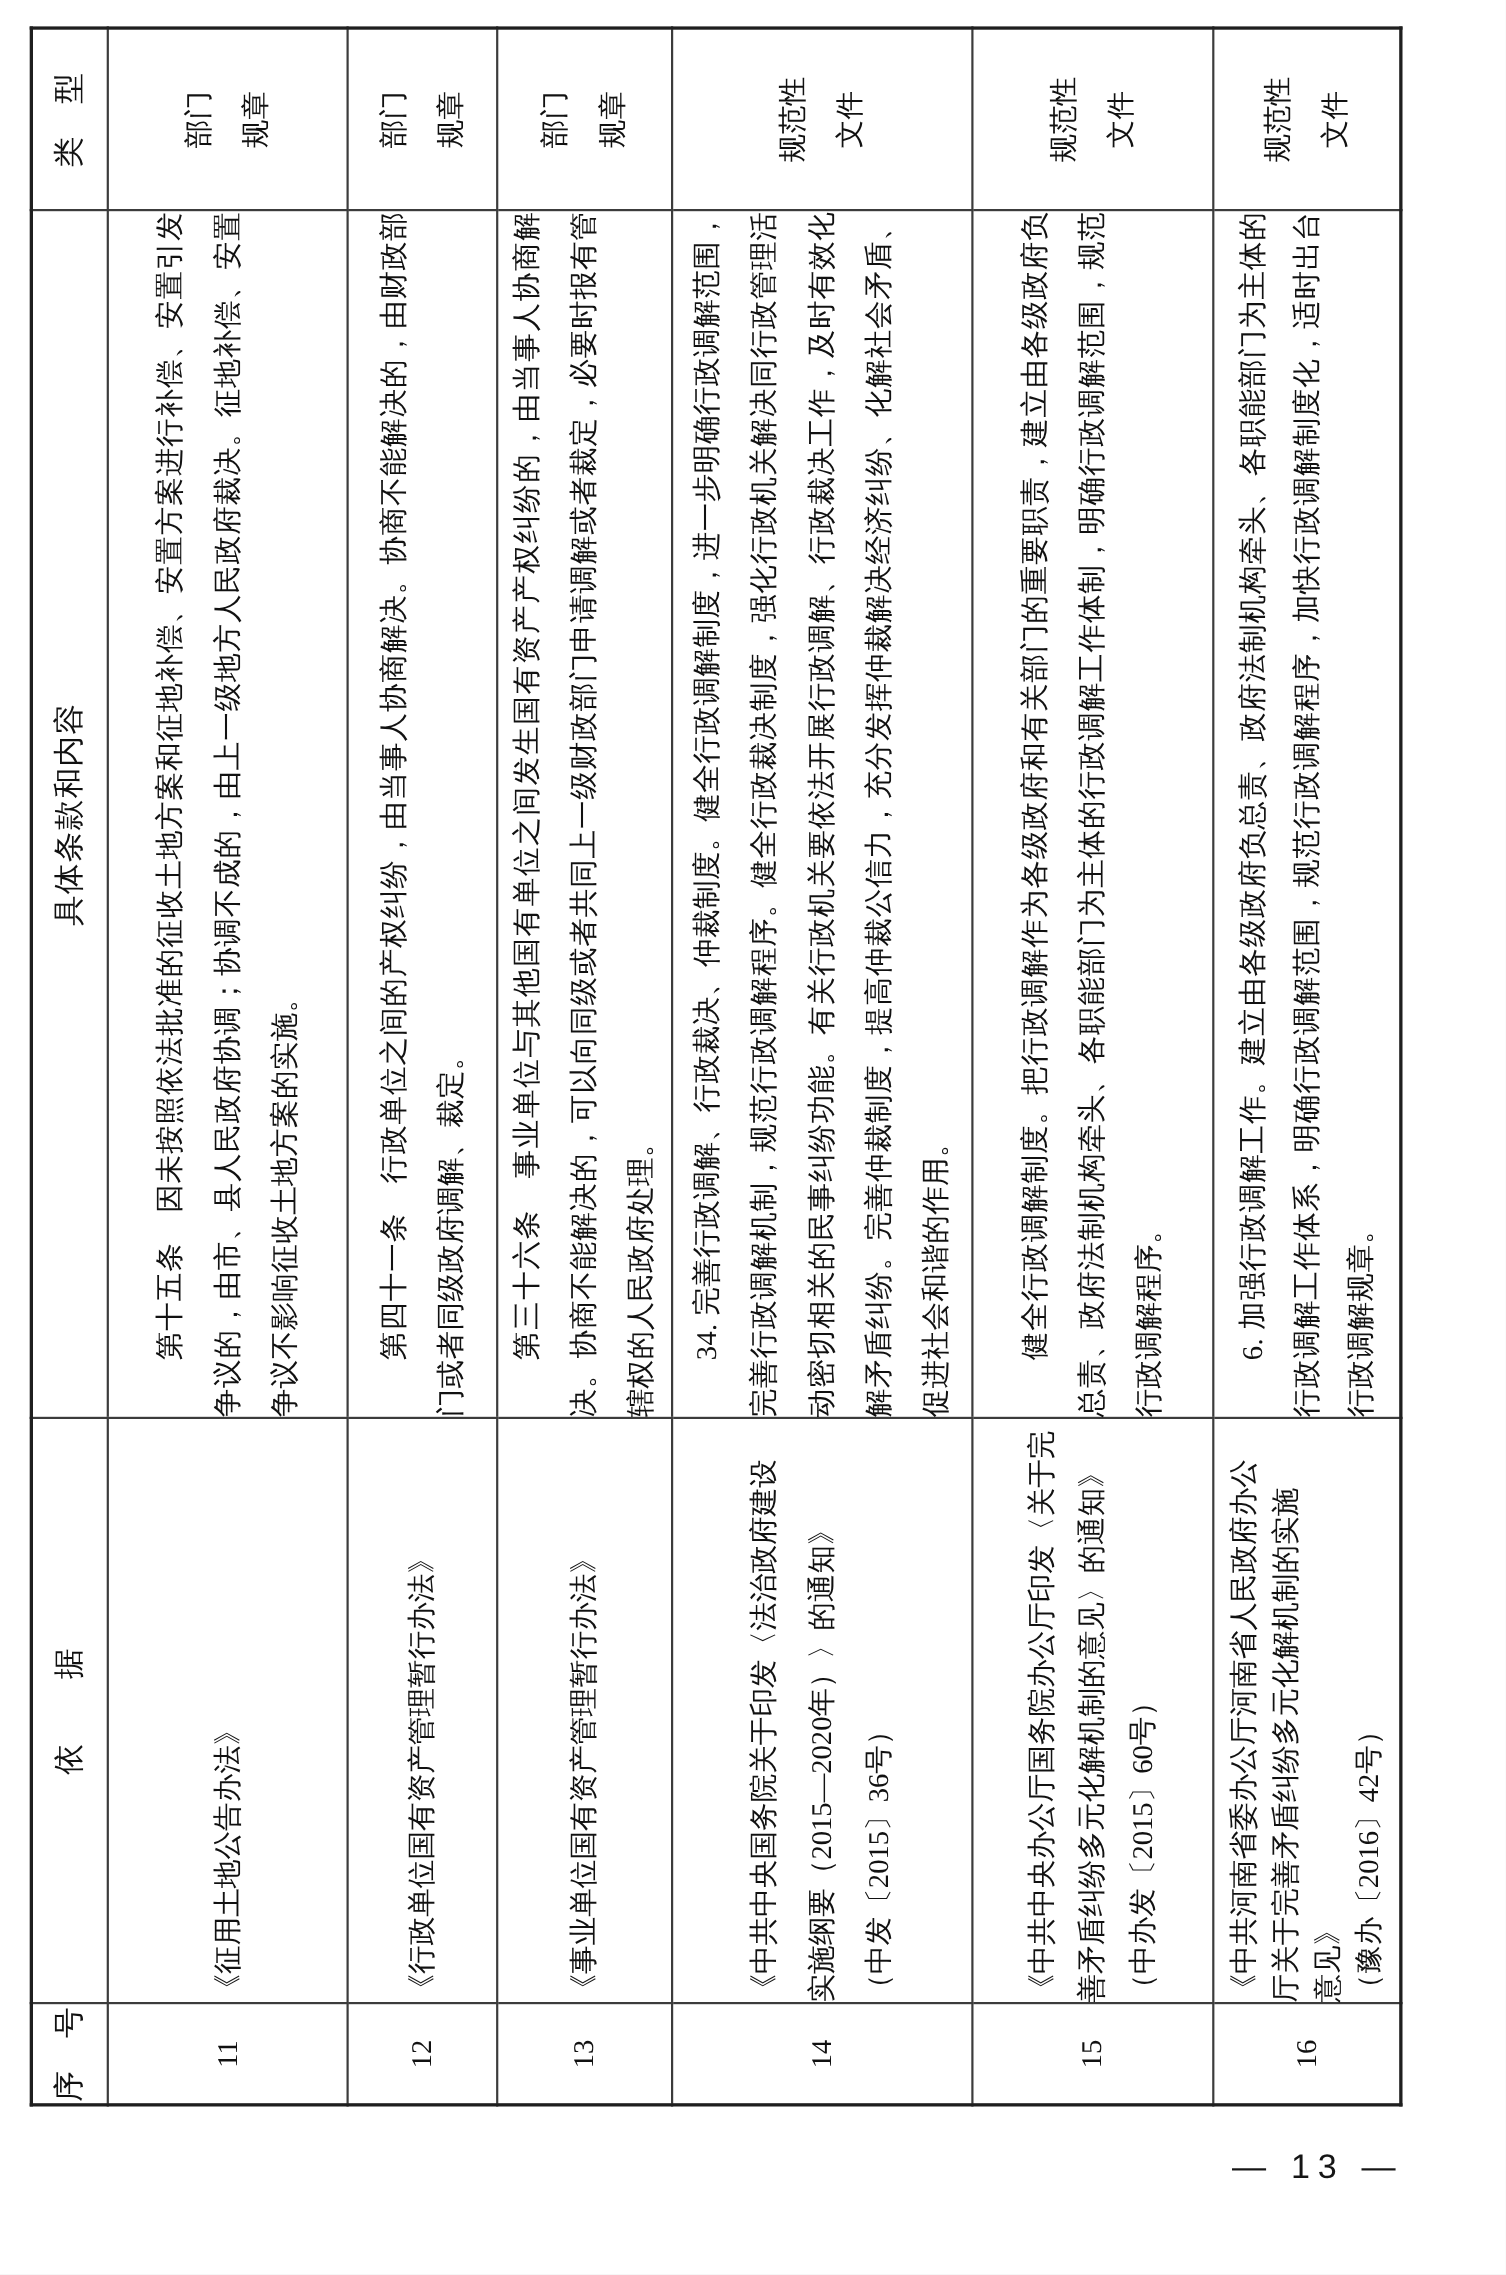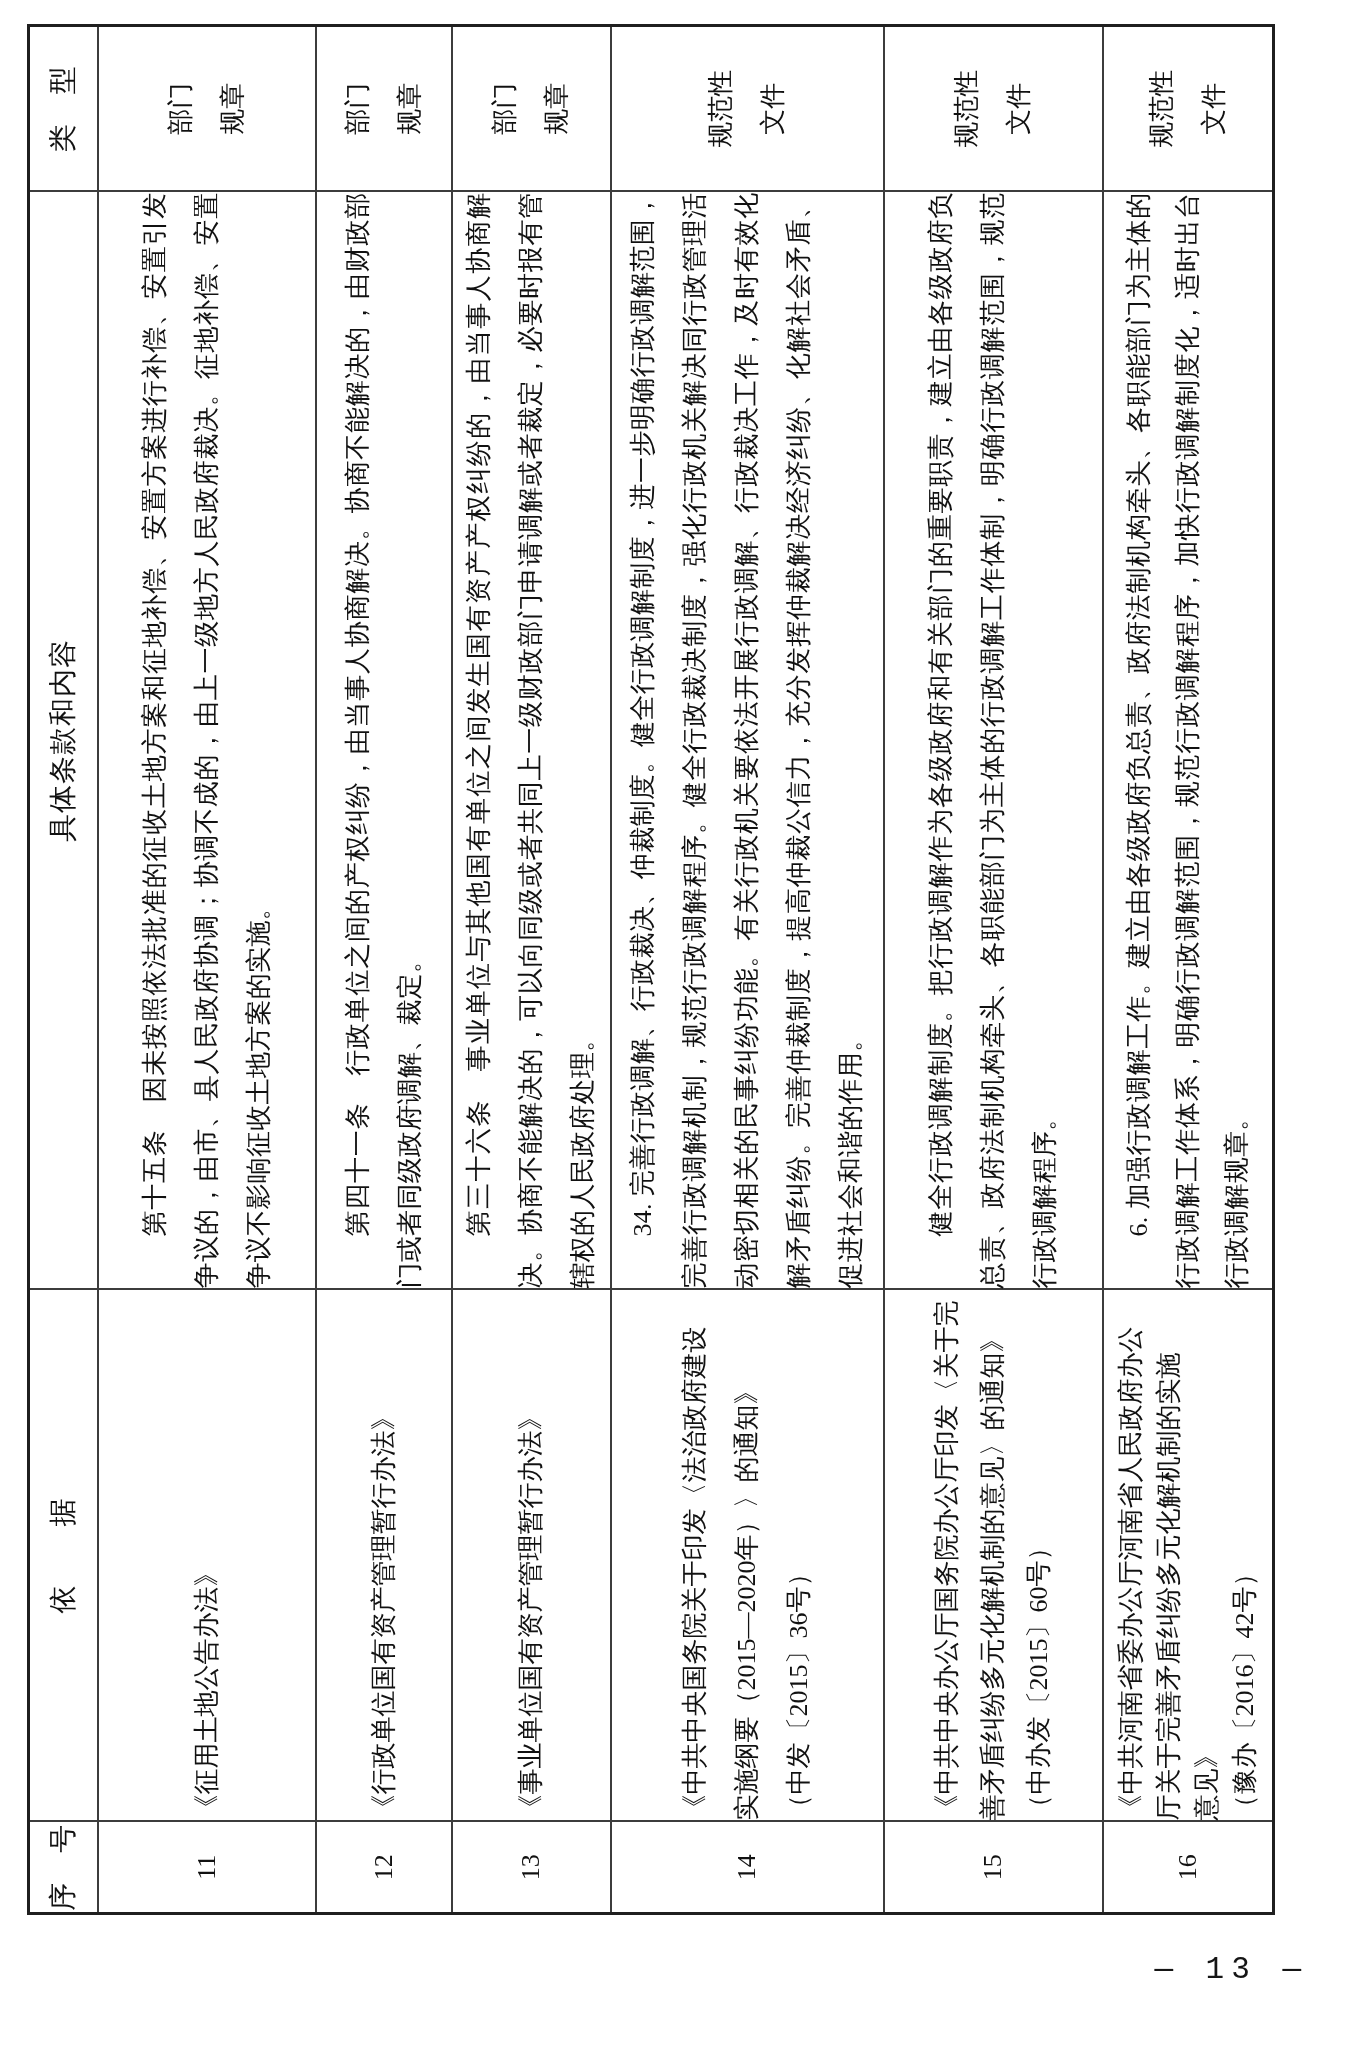--- a/index.html
+++ b/index.html
@@ -68,27 +68,27 @@
   }
   tr.tr-r5 td.c-content{line-height:49px;}
   td.c-type{
     text-align:center;
     font-size:26px;
     line-height:52px;
     white-space:pre-line;
   }
   .page-number{
     position:absolute;
-    left:1068px;top:1952px;
+    left:1120px;top:1952px;
     width:240px;
-    text-align:right;
+    text-align:left;
     font-size:31px;
     letter-spacing:7px;
     color:#151515;
-    font-family:Liberation Mono, monospace;
+    font-family:Liberation Sans, sans-serif;
     white-space:nowrap;
   }
 </style>
 </head>
 <body>
 
 <div class="page">
 
   <div class="rotated">
     <table class="grid">

